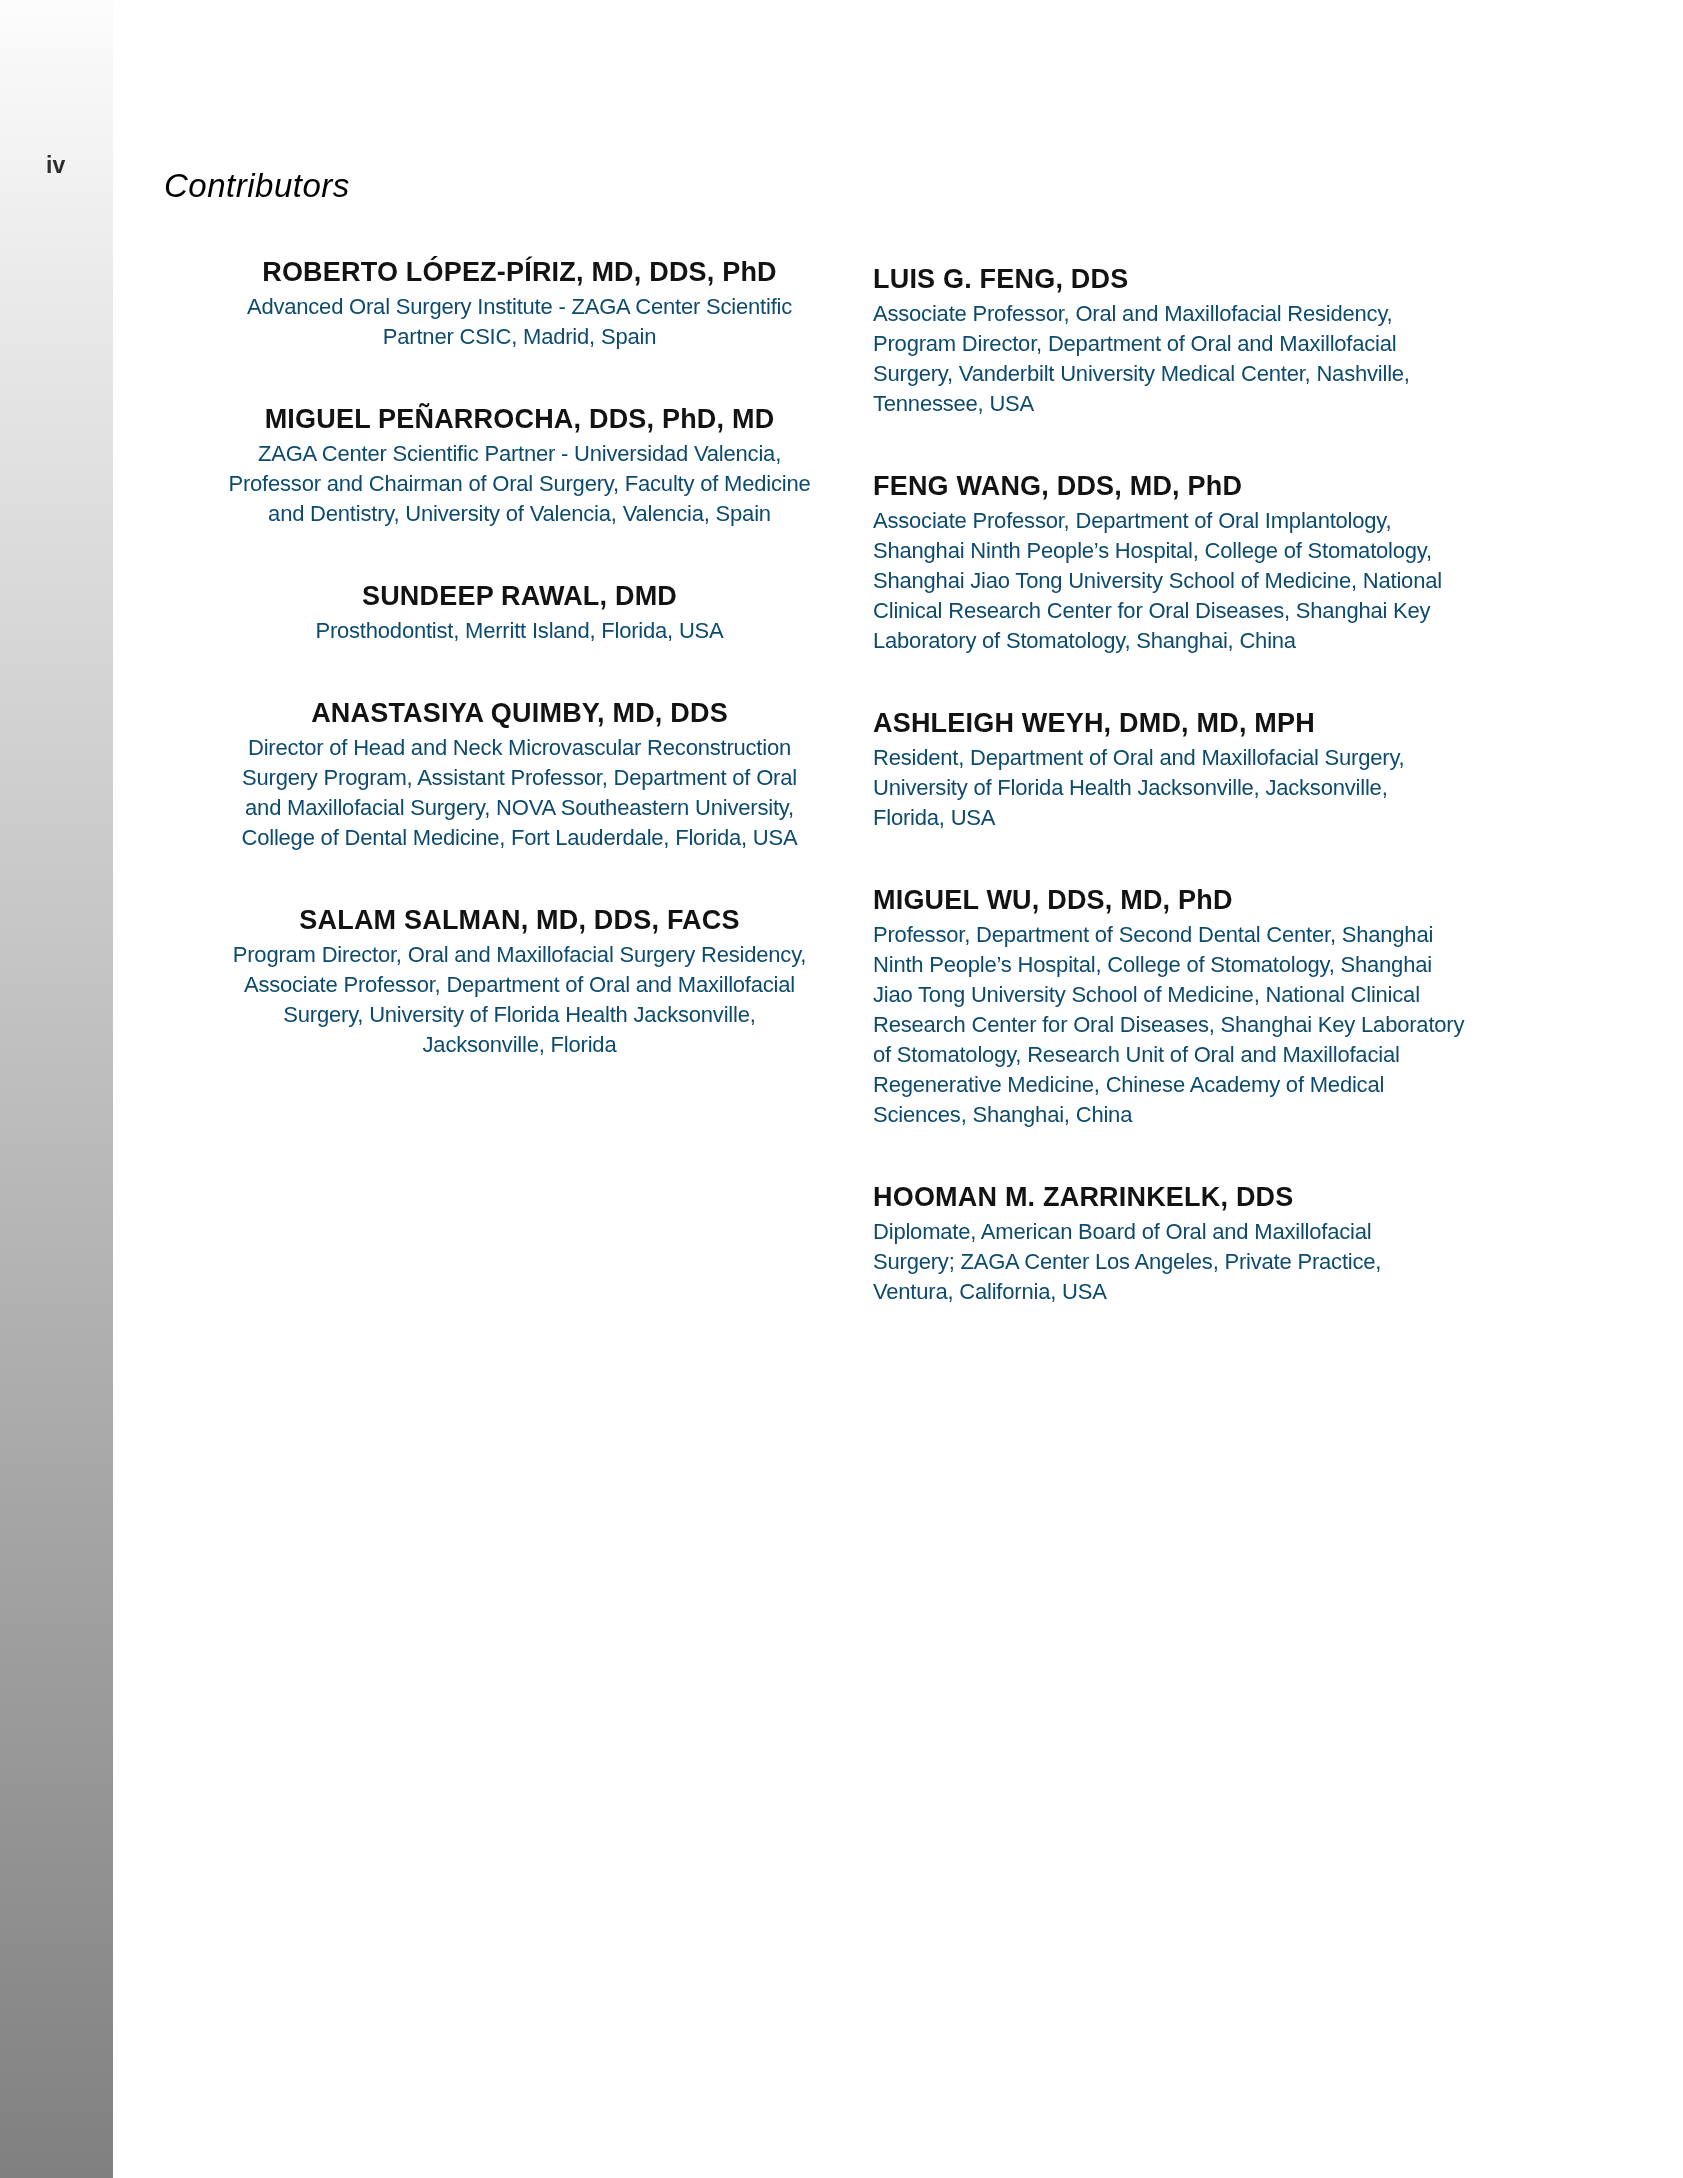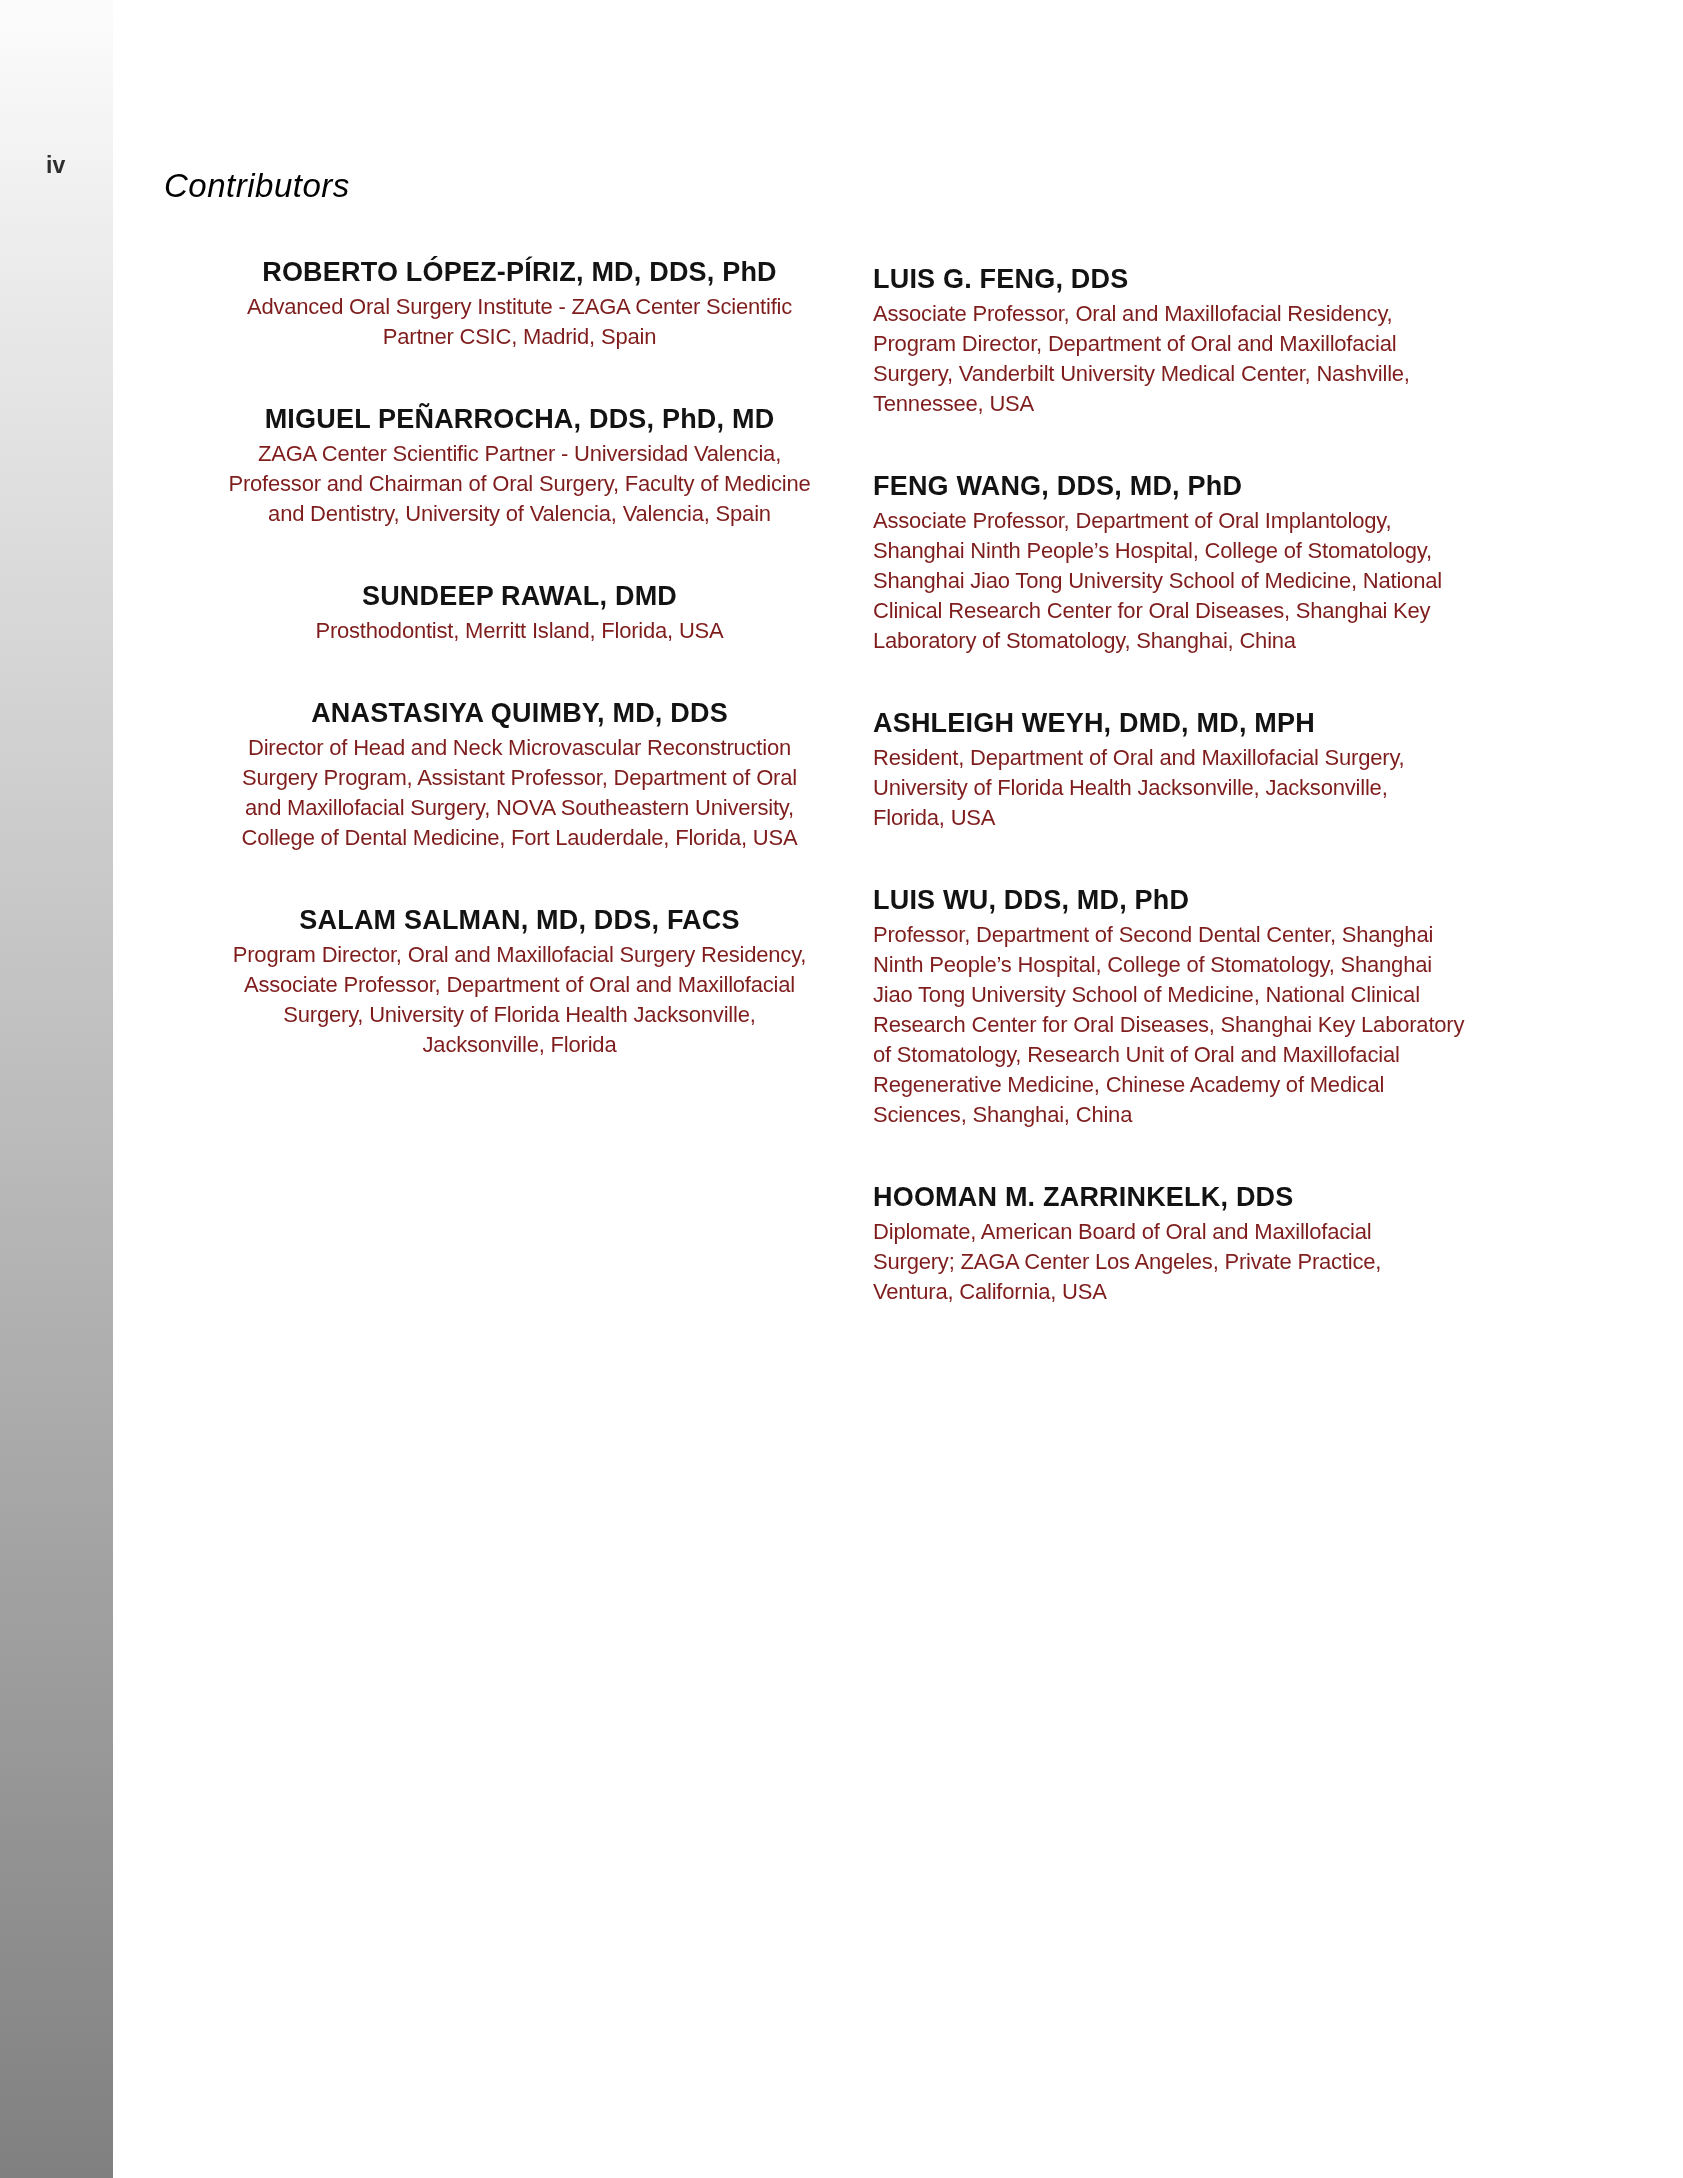--- a/index.html
+++ b/index.html
@@ -70,21 +70,21 @@
     letter-spacing: 0.2px;
     line-height: 34px;
     color: #131313;
   }
   .entry-affiliation {
     margin: 0;
     font-size: 22px;
     font-weight: 400;
     line-height: 30px;
     letter-spacing: -0.2px;
-    color: #7f1d1d;
+    color: #0c4a6e;
     white-space: pre; 
   }
 </style>
 </head>
 <body>
 
 <div class="page">
 
   <div class="gradient-bar"></div>
 
@@ -153,21 +153,21 @@
       </article>
 
       <article class="entry">
         <h3 class="entry-name">ASHLEIGH WEYH, DMD, MD, MPH</h3>
         <p class="entry-affiliation">Resident, Department of Oral and Maxillofacial Surgery,
 University of Florida Health Jacksonville, Jacksonville,
 Florida, USA</p>
       </article>
 
       <article class="entry">
-        <h3 class="entry-name">LUIS WU, DDS, MD, PhD</h3>
+        <h3 class="entry-name">MIGUEL WU, DDS, MD, PhD</h3>
         <p class="entry-affiliation">Professor, Department of Second Dental Center, Shanghai
 Ninth People’s Hospital, College of Stomatology, Shanghai
 Jiao Tong University School of Medicine, National Clinical
 Research Center for Oral Diseases, Shanghai Key Laboratory
 of Stomatology, Research Unit of Oral and Maxillofacial
 Regenerative Medicine, Chinese Academy of Medical
 Sciences, Shanghai, China</p>
       </article>
 
       <article class="entry">

